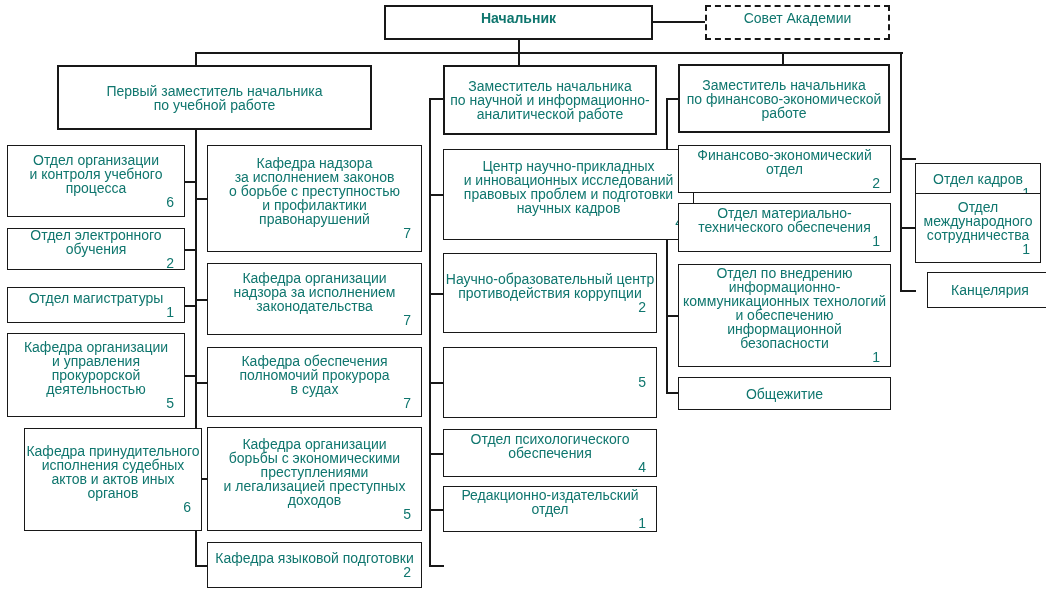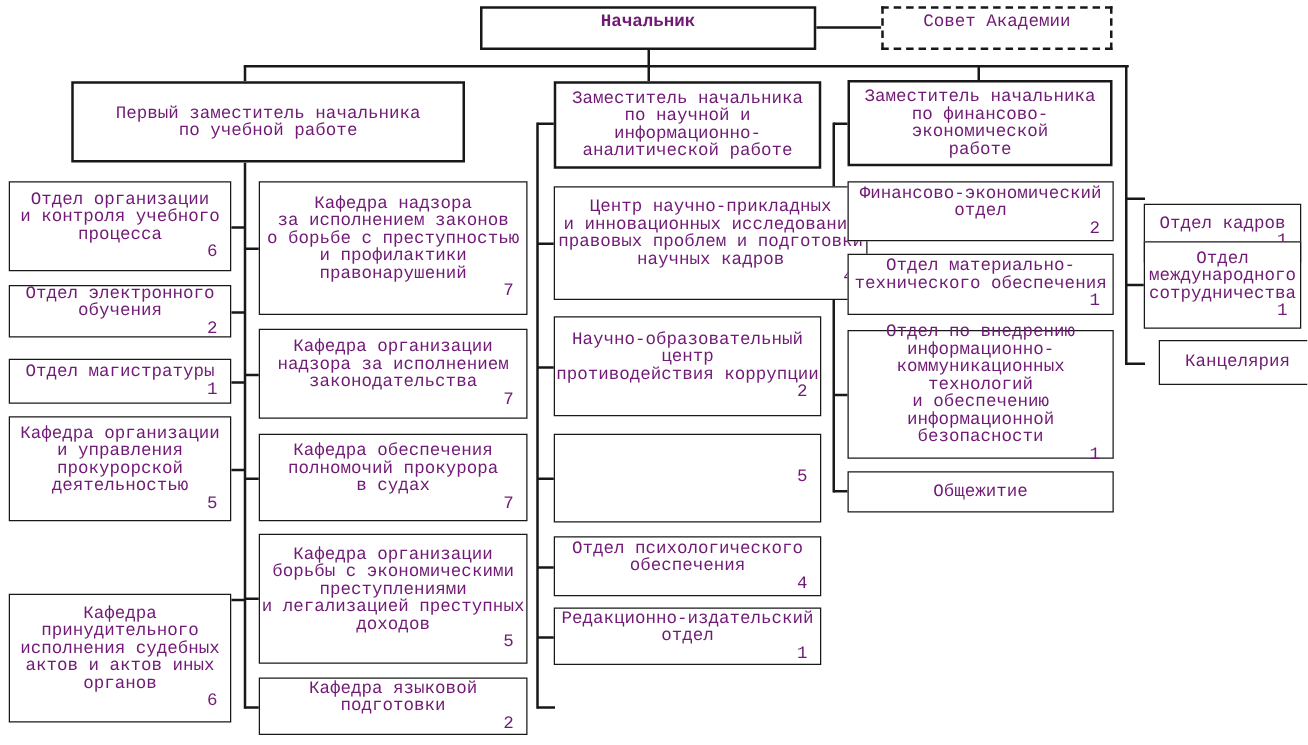--- a/index.html
+++ b/index.html
@@ -1,18 +1,18 @@
 <!DOCTYPE html>
 <html><head>
 <meta charset="utf-8">
 <style>
   html,body{margin:0;padding:0;background:#fff;}
   .stage{
     position:relative;width:1046px;height:596px;background:#ffffff;overflow:hidden;
-    font-family:Liberation Mono, monospace;color:#701a75;
+    font-family:Liberation Sans, sans-serif;color:#0f766e;
   }
   .box{
     position:absolute;box-sizing:border-box;background:#fff;
     border:1.5px solid #181818;
     display:flex;flex-direction:column;justify-content:center;align-items:center;
     text-align:center;font-size:14px;line-height:14px;
     z-index:2;
   }
   .major{border-width:2px;}
   .dashed{border:2px dashed #181818;}
@@ -64,21 +64,21 @@
     <div class="lbl">Отдел магистратуры</div>
     <div class="num">1</div>
   </div>
   <div class="box" style="left:7px;top:333px;width:178px;height:84px;">
     <div class="lbl">Кафедра организации
 и управления
 прокурорской
 деятельностью</div>
     <div class="num">5</div>
   </div>
-  <div class="box" style="left:7px;top:428px;width:178px;height:103px;margin-top:47px;">
+  <div class="box" style="left:24px;top:428px;width:178px;height:103px;">
     <div class="lbl">Кафедра принудительного
 исполнения судебных
 актов и актов иных
 органов</div>
     <div class="num">6</div>
   </div>
 
   <div class="box" style="left:207px;top:145px;width:215px;height:107px;">
     <div class="lbl">Кафедра надзора
 за исполнением законов

